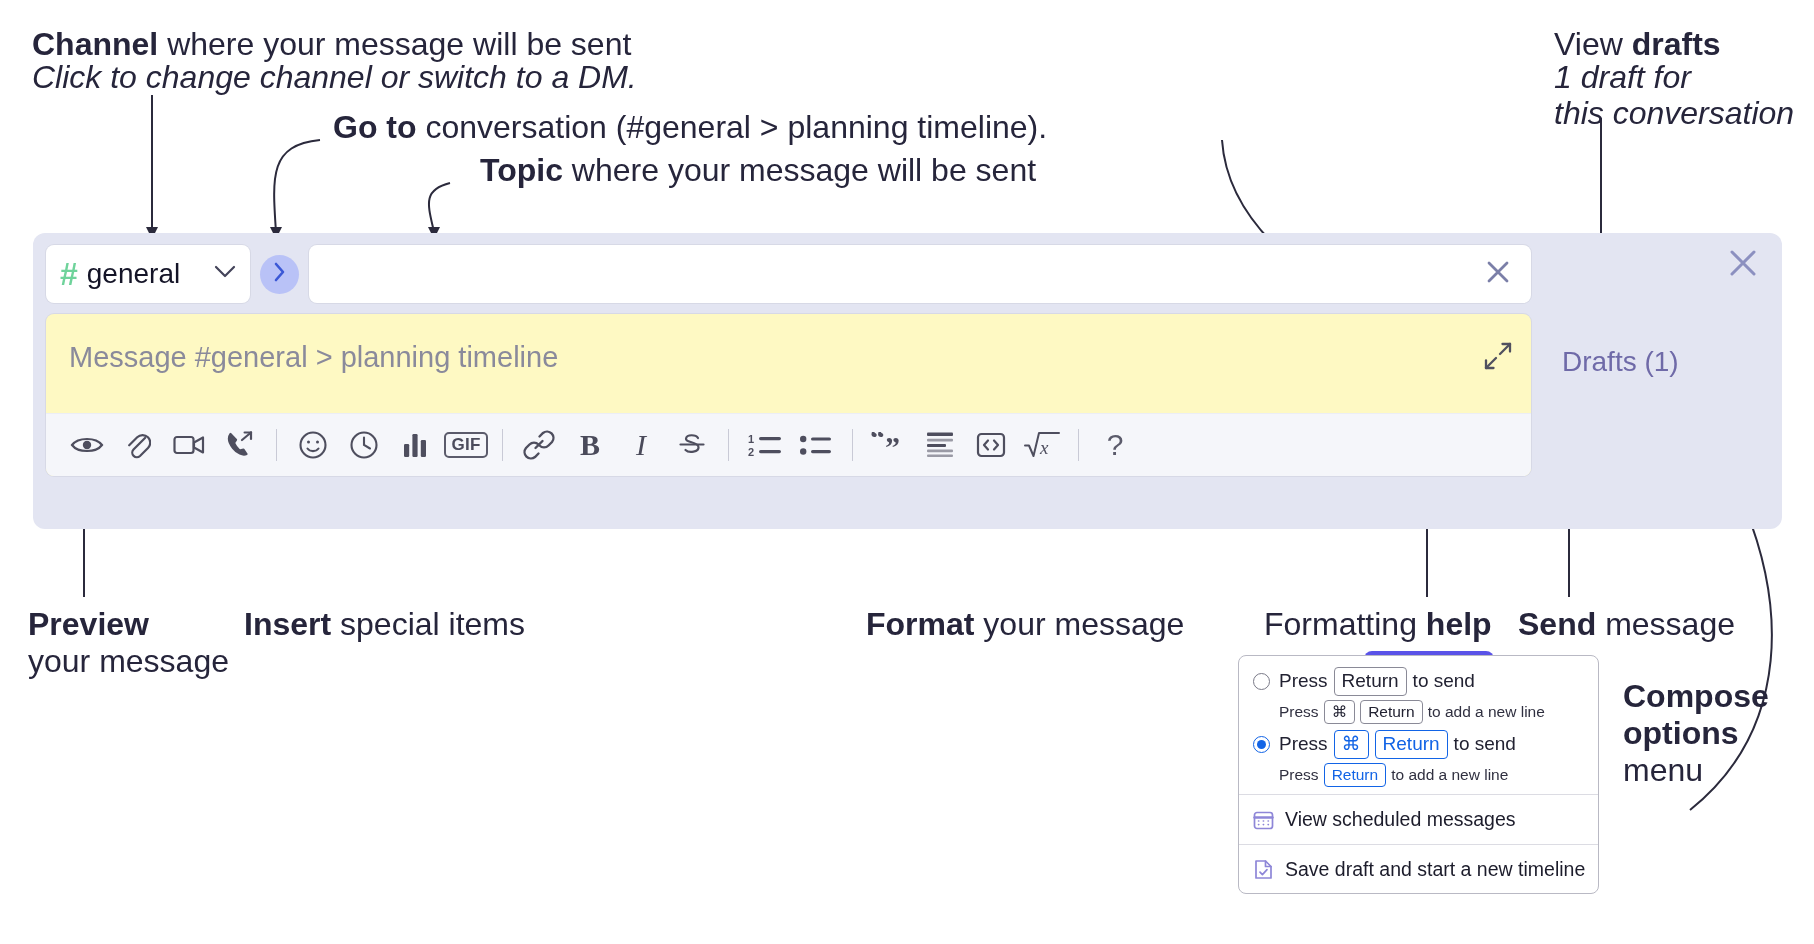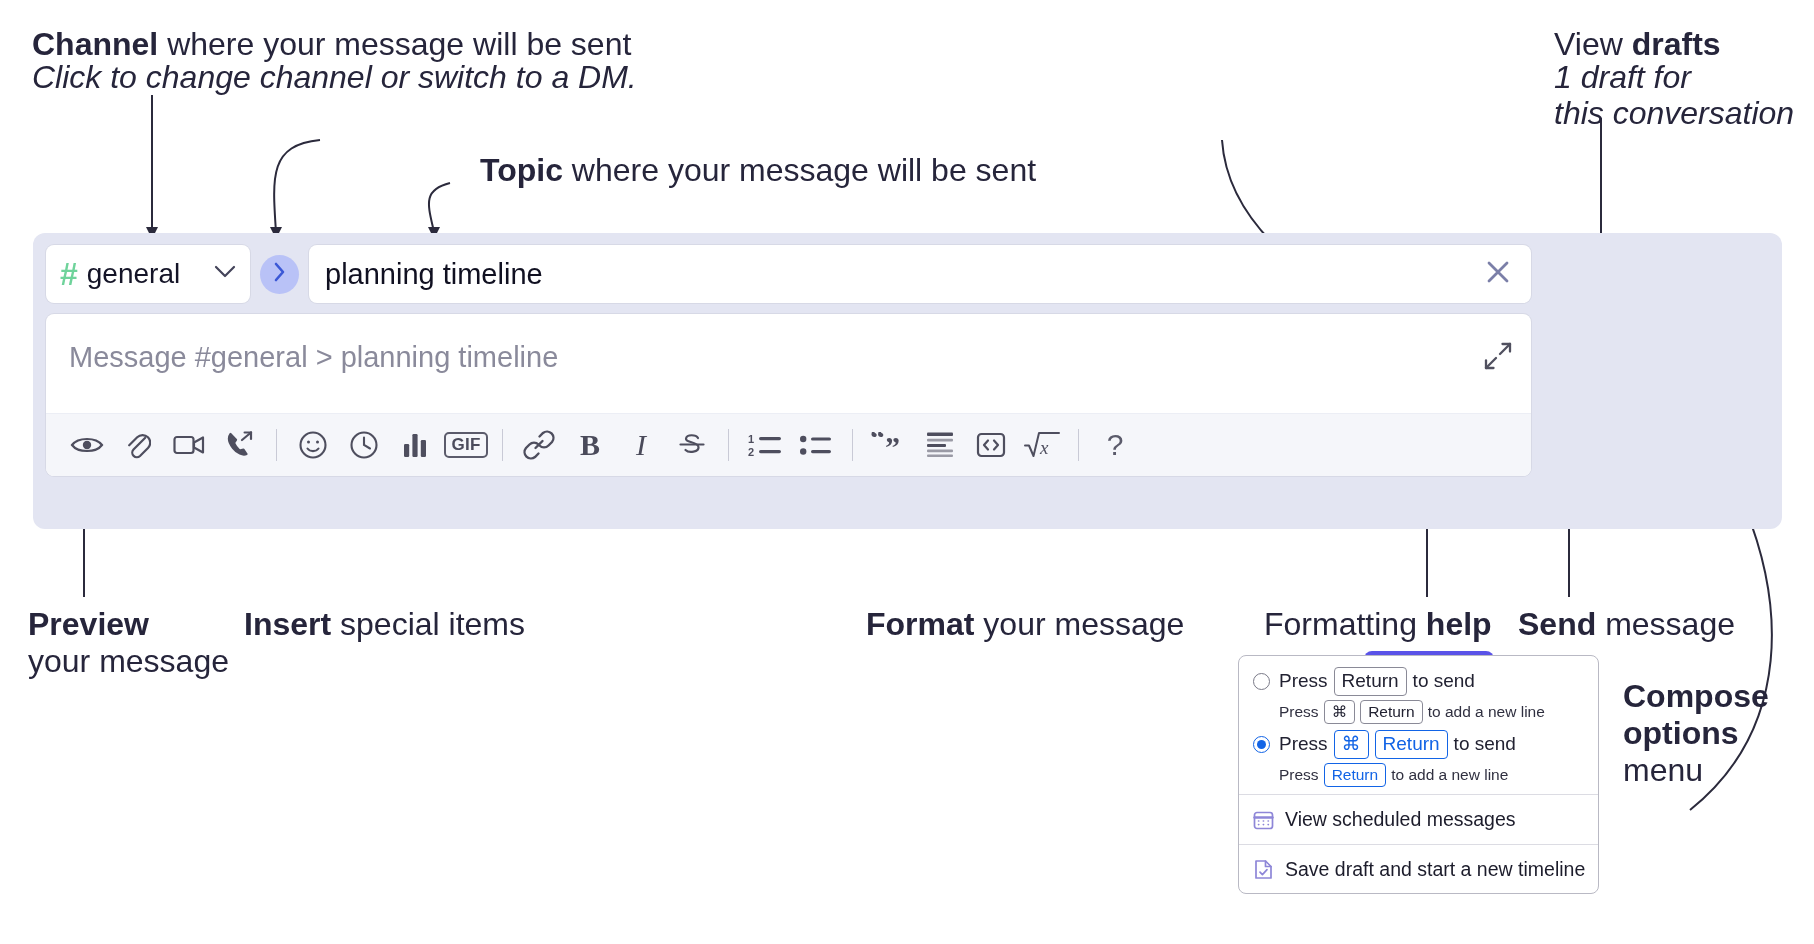--- a/index.html
+++ b/index.html
@@ -45,21 +45,21 @@
   }
   #topic-field{
     flex:1;height:58px;background:#fff;border-radius:8px;
     display:flex;align-items:center;padding:0 18px 0 16px;box-sizing:border-box;
     box-shadow:0 0 0 1px rgba(29,28,46,.06);
   }
   #topic-value{font-size:29px;color:#101021;}
   #topic-clear{margin-left:auto;}
 
   #editor{
-    margin-top:11px;background:#ffffff;border-radius:8px;height:162px;position:relative;
+    margin-top:11px;background:#fef9c3;border-radius:8px;height:162px;position:relative;
     box-shadow:0 0 0 1px rgba(29,28,46,.06);
   }
   #placeholder{position:absolute;left:23px;top:27px;font-size:29px;color:#8a8a9b;}
   #expand-btn{position:absolute;right:18px;top:27px;}
 
   #toolbar{
     position:absolute;left:0;right:0;bottom:0;height:62px;
     background:#f5f6fa;border-top:1px solid #eceef5;border-radius:0 0 8px 8px;
     display:flex;align-items:center;padding-left:16px;gap:1px;
   }
@@ -137,20 +137,23 @@
     </g>
   </svg>
 
   <div class="anno a-lg" style="left:32px;top:24px;">
     <b>Channel</b><span> where your message will be sent</span>
   </div>
   <div class="anno a-lg" style="left:32px;top:57px;">
     <i>Click to change channel or switch to a DM.</i>
   </div>
 
+  <div class="anno a-lg" style="left:333px;top:107px;">
+    <b>Go to</b><span> conversation (#general &gt; planning timeline).</span>
+  </div>
 
   <div class="anno a-lg" style="left:480px;top:150px;">
     <b>Topic</b><span> where your message will be sent</span>
   </div>
 
 
   <div class="anno a-lg" style="left:1554px;top:24px;">
     <span>View </span><b>drafts</b>
   </div>
   <div class="anno a-lg" style="left:1554px;top:57px;">
@@ -211,21 +214,20 @@
 
         <div id="goto-btn">
           <span>
             <svg width="13" height="20" viewBox="0 0 13 20">
                 <path d="M3 2 L10 10 L3 18" fill="none" stroke="#3b58d6" stroke-width="2.6" stroke-linecap="round" stroke-linejoin="round"></path>
               </svg>
           </span>
         </div>
 
         <div id="topic-field">
-          <span id="topic-value">planning timeline</span>
           <span id="topic-clear">
             <svg width="30" height="30" viewBox="0 0 30 30">
                 <path d="M6 6 L24 24 M24 6 L6 24" fill="none" stroke="#7b7fa8" stroke-width="2.8" stroke-linecap="round"></path>
               </svg>
           </span>
         </div>
       </div>
 
       <div id="editor">
         <div id="placeholder">Message #general &gt; planning timeline</div>
@@ -382,20 +384,28 @@
 
           <div class="sep"></div>
 
           <div class="tb">
             <span class="qmark">?</span>
           </div>
         </div>
       </div>
     </div>
 
+    <div id="rail">
+      <div id="close-x">
+        <svg width="34" height="34" viewBox="0 0 34 34">
+            <path d="M6 6 L28 28 M28 6 L6 28" fill="none" stroke="#8c90c0" stroke-width="3" stroke-linecap="round"></path>
+          </svg>
+      </div>
+      <div id="drafts">Drafts (1)</div>
+    </div>
 
     <div id="send-wrap">
       <span>
         <svg width="42" height="32" viewBox="0 0 42 32" fill="#fff">
           <path d="M8 5 L34 16 L8 27 L8 19.5 L22 16 L8 12.5 Z"></path>
         </svg>
       </span>
     </div>
 
     <div id="kebab">

